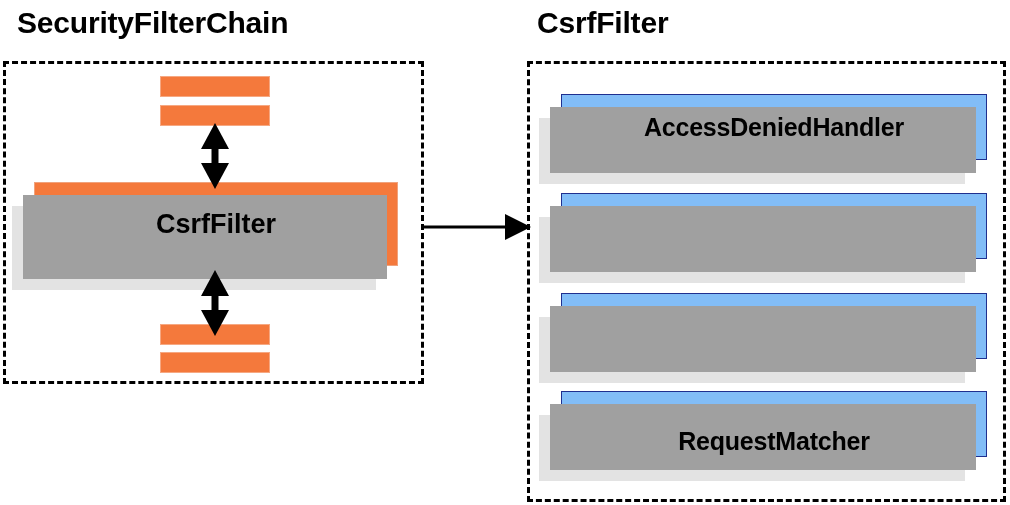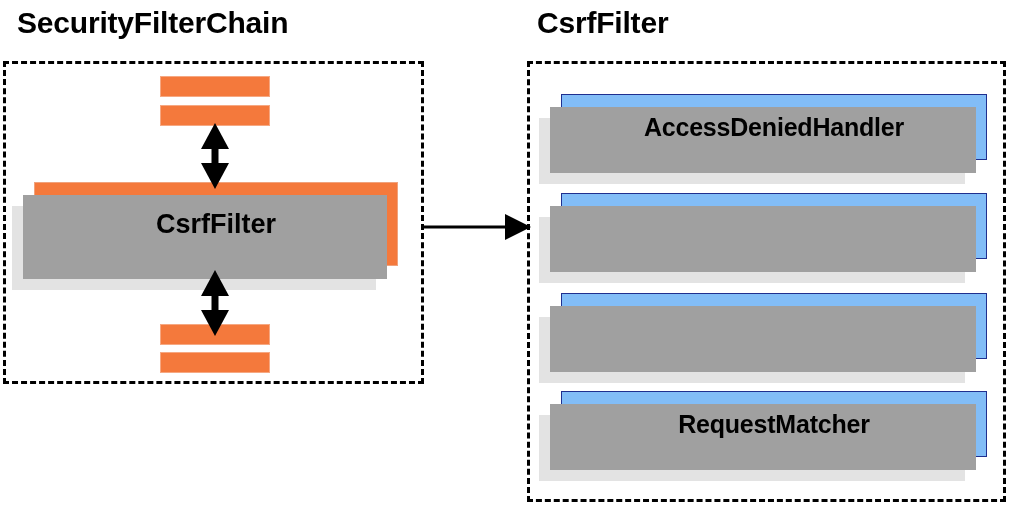--- a/index.html
+++ b/index.html
@@ -127,21 +127,21 @@
   <div class="node node-blue" style="left:561px; top:193px; width:426px; height:66px;">
     <span class="shadow-far" style="left:-23px; top:23px; width:426px; height:66px;"></span>
     <span class="shadow-near" style="left:-12px; top:12px; width:426px; height:66px;"></span>
   </div>
 
   <div class="node node-blue" style="left:561px; top:293px; width:426px; height:66px;">
     <span class="shadow-far" style="left:-23px; top:23px; width:426px; height:66px;"></span>
     <span class="shadow-near" style="left:-12px; top:12px; width:426px; height:66px;"></span>
   </div>
 
-  <div class="node node-blue" style="left:561px; top:391px; width:426px; height:66px;">
+  <div class="node node-blue" style="left:561px; top:391px; width:426px; height:66px;align-items:flex-end;">
     <span class="shadow-far" style="left:-23px; top:23px; width:426px; height:66px;"></span>
     <span class="shadow-near" style="left:-12px; top:12px; width:426px; height:66px;"></span>
     <span class="label">RequestMatcher</span>
   </div>
 
   <svg id="arrow-layer" viewBox="0 0 1010 505">
     <defs>
       <marker id="head-up" markerWidth="9" markerHeight="9" refX="4.5" refY="8.6" orient="auto" markerUnits="strokeWidth">
         <path d="M4.5 0 L9 9 L0 9 Z" fill="#000000"></path>
       </marker>

